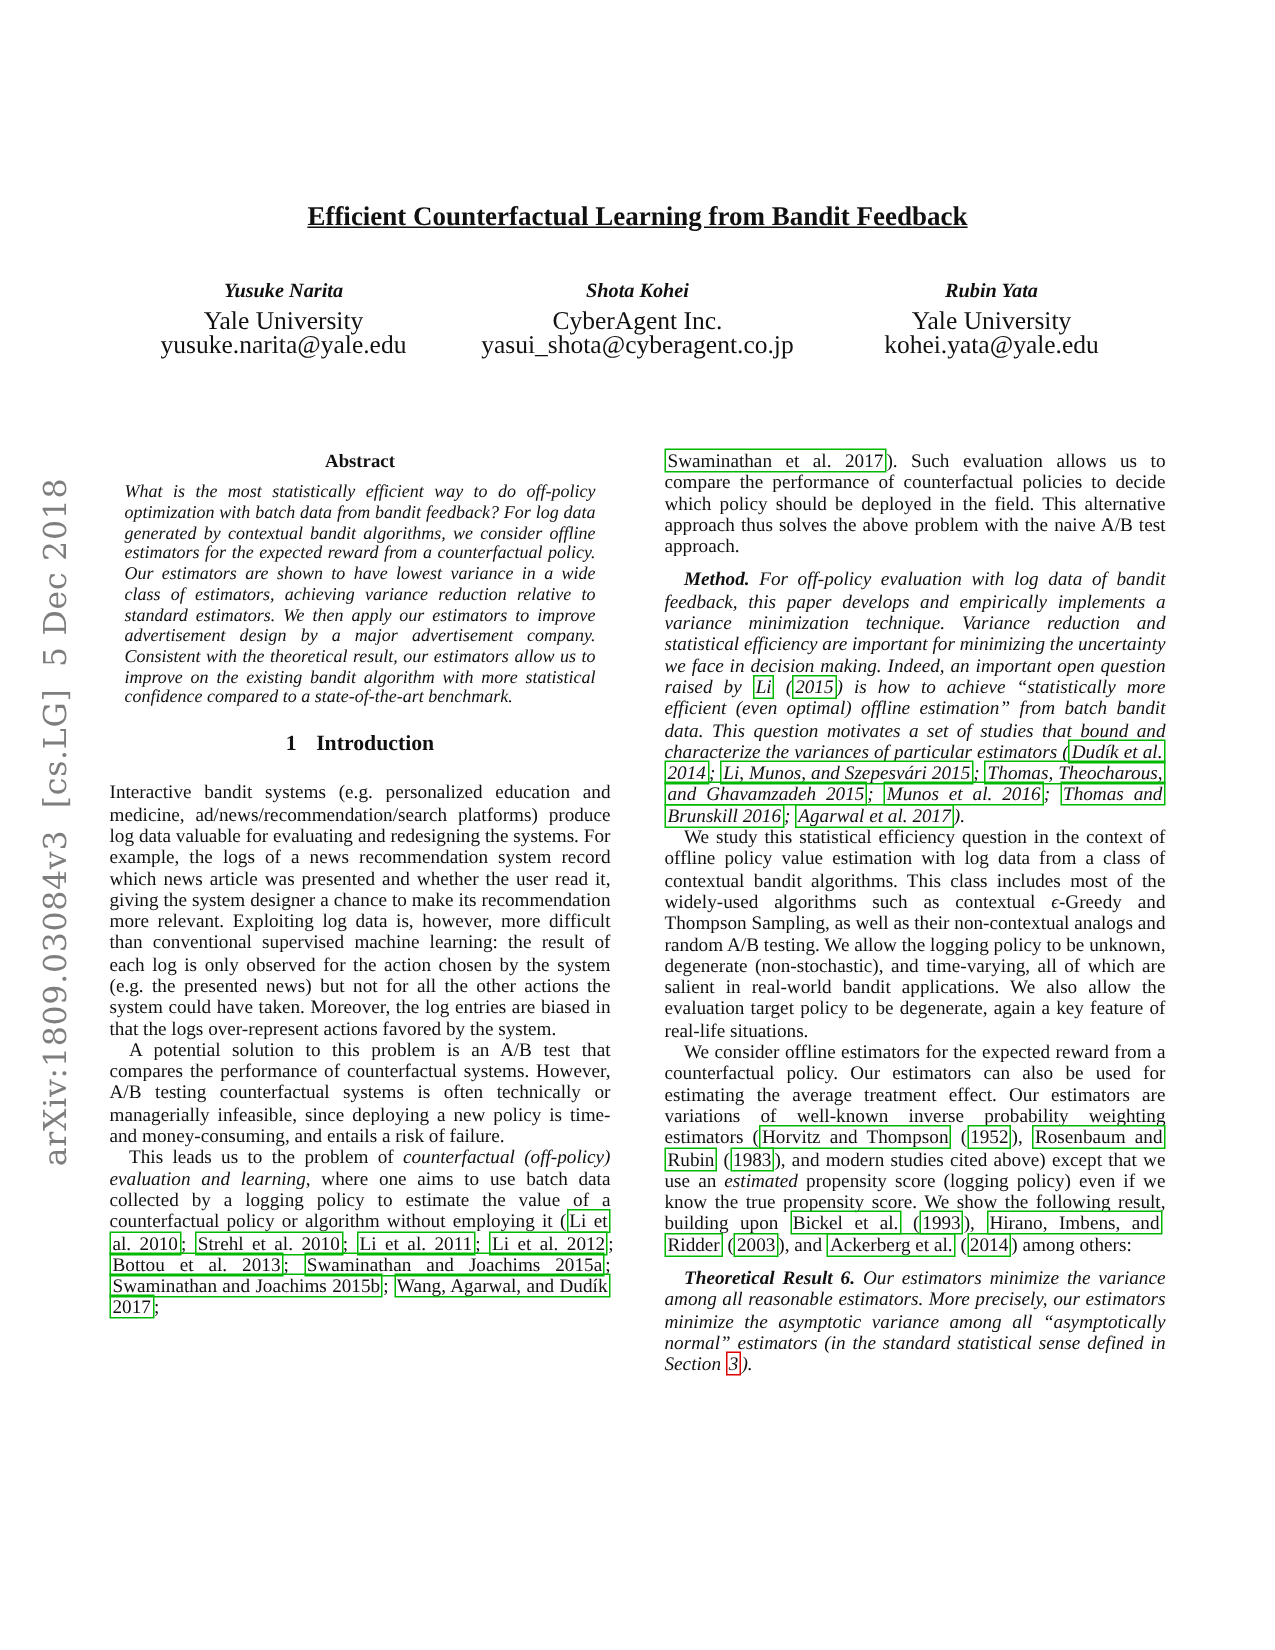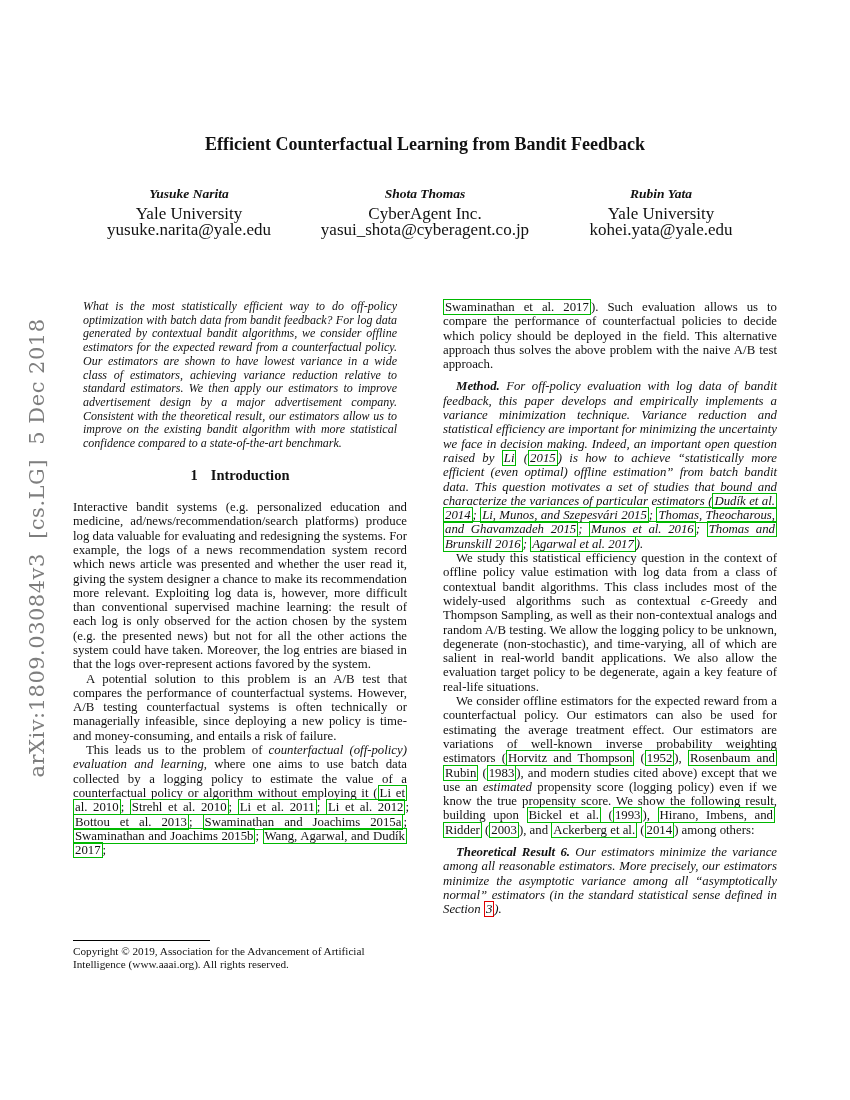--- a/index.html
+++ b/index.html
@@ -25,20 +25,21 @@
     font-family: "DejaVu Serif", serif;
   }
   .title {
     position: absolute;
     top: 134px;
     left: 0;
     width: 100%;
     text-align: center;
     font-size: 18px;
     font-weight: bold;
+    text-decoration: underline;
   }
   .authors {
     position: absolute;
     top: 186px;
     left: 73px;
     width: 704px;
     display: flex;
     justify-content: space-between;
   }
   .author { width: 232px; text-align: center; }
@@ -115,32 +116,33 @@
 
   <h1 class="title">Efficient Counterfactual Learning from Bandit Feedback</h1>
 
   <div class="authors">
     <div class="author">
       <div class="name">Yusuke Narita</div>
       <div class="affil">Yale University</div>
       <div class="email">yusuke.narita@yale.edu</div>
     </div>
     <div class="author">
-      <div class="name">Shota Thomas</div>
+      <div class="name">Shota Kohei</div>
       <div class="affil">CyberAgent Inc.</div>
       <div class="email">yasui_shota@cyberagent.co.jp</div>
     </div>
     <div class="author">
       <div class="name">Rubin Yata</div>
       <div class="affil">Yale University</div>
       <div class="email">kohei.yata@yale.edu</div>
     </div>
   </div>
 
   <div class="col col-left">
+    <div class="abs-head">Abstract</div>
     <div class="abs-text">What is the most statistically efficient way to do off-policy optimization with batch data from bandit feedback? For log data generated by contextual bandit algorithms, we consider offline estimators for the expected reward from a counterfactual policy. Our estimators are shown to have lowest variance in a wide class of estimators, achieving variance reduction relative to standard estimators. We then apply our estimators to improve advertisement design by a major advertisement company. Consistent with the theoretical result, our estimators allow us to improve on the existing bandit algorithm with more statistical confidence compared to a state-of-the-art benchmark.</div>
     <div class="sec-head">
       <span class="sec-num">1</span><span>Introduction</span>
     </div>
     <div>
         <p class="para"><span>Interactive bandit systems (e.g. personalized education and medicine, ad/news/recommendation/search platforms) produce log data valuable for evaluating and redesigning the systems. For example, the logs of a news recommendation system record which news article was presented and whether the user read it, giving the system designer a chance to make its recommendation more relevant. Exploiting log data is, however, more difficult than conventional supervised machine learning: the result of each log is only observed for the action chosen by the system (e.g. the presented news) but not for all the other actions the system could have taken. Moreover, the log entries are biased in that the logs over-represent actions favored by the system.</span></p>
         <p class="para ind"><span>A potential solution to this problem is an A/B test that compares the performance of counterfactual systems. However, A/B testing counterfactual systems is often technically or managerially infeasible, since deploying a new policy is time- and money-consuming, and entails a risk of failure.</span></p>
         <p class="para ind"><span>This leads us to the problem of </span><span class="seg-i">counterfactual (off-policy) evaluation and learning</span><span>, where one aims to use batch data collected by a logging policy to estimate the value of a counterfactual policy or algorithm without employing it (</span><span class="seg-cite">Li et al. 2010</span><span>; </span><span class="seg-cite">Strehl et al. 2010</span><span>; </span><span class="seg-cite">Li et al. 2011</span><span>; </span><span class="seg-cite">Li et al. 2012</span><span>; </span><span class="seg-cite">Bottou et al. 2013</span><span>; </span><span class="seg-cite">Swaminathan and Joachims 2015a</span><span>; </span><span class="seg-cite">Swaminathan and Joachims 2015b</span><span>; </span><span class="seg-cite">Wang, Agarwal, and Dudík 2017</span><span>;</span></p>
       </div>
   </div>
@@ -148,18 +150,14 @@
   <div class="col col-right">
     <div>
         <p class="para"><span class="seg-cite">Swaminathan et al. 2017</span><span>). Such evaluation allows us to compare the performance of counterfactual policies to decide which policy should be deployed in the field. This alternative approach thus solves the above problem with the naive A/B test approach.</span></p>
         <p class="para ind sp"><span class="seg-b">Method.</span><span> For off-policy evaluation with log data of bandit feedback, this paper develops and empirically implements a variance minimization technique. Variance reduction and statistical efficiency are important for minimizing the uncertainty we face in decision making. Indeed, an important open question raised by </span><span class="seg-cite">Li</span><span> (</span><span class="seg-cite">2015</span><span>) is how to achieve “statistically more efficient (even optimal) offline estimation” from batch bandit data. This question motivates a set of studies that bound and characterize the variances of particular estimators (</span><span class="seg-cite">Dudík et al. 2014</span><span>; </span><span class="seg-cite">Li, Munos, and Szepesvári 2015</span><span>; </span><span class="seg-cite">Thomas, Theocharous, and Ghavamzadeh 2015</span><span>; </span><span class="seg-cite">Munos et al. 2016</span><span>; </span><span class="seg-cite">Thomas and Brunskill 2016</span><span>; </span><span class="seg-cite">Agarwal et al. 2017</span><span>).</span></p>
         <p class="para ind"><span>We study this statistical efficiency question in the context of offline policy value estimation with log data from a class of contextual bandit algorithms. This class includes most of the widely-used algorithms such as contextual </span><span class="seg-i">ϵ</span><span>-Greedy and Thompson Sampling, as well as their non-contextual analogs and random A/B testing. We allow the logging policy to be unknown, degenerate (non-stochastic), and time-varying, all of which are salient in real-world bandit applications. We also allow the evaluation target policy to be degenerate, again a key feature of real-life situations.</span></p>
         <p class="para ind"><span>We consider offline estimators for the expected reward from a counterfactual policy. Our estimators can also be used for estimating the average treatment effect. Our estimators are variations of well-known inverse probability weighting estimators (</span><span class="seg-cite">Horvitz and Thompson</span><span> (</span><span class="seg-cite">1952</span><span>), </span><span class="seg-cite">Rosenbaum and Rubin</span><span> (</span><span class="seg-cite">1983</span><span>), and modern studies cited above) except that we use an </span><span class="seg-i">estimated</span><span> propensity score (logging policy) even if we know the true propensity score. We show the following result, building upon </span><span class="seg-cite">Bickel et al.</span><span> (</span><span class="seg-cite">1993</span><span>), </span><span class="seg-cite">Hirano, Imbens, and Ridder</span><span> (</span><span class="seg-cite">2003</span><span>), and </span><span class="seg-cite">Ackerberg et al.</span><span> (</span><span class="seg-cite">2014</span><span>) among others:</span></p>
         <p class="para ind sp"><span class="seg-b">Theoretical Result 6.</span><span> Our estimators minimize the variance among all reasonable estimators. More precisely, our estimators minimize the asymptotic variance among all “asymptotically normal” estimators (in the standard statistical sense defined in Section </span><span class="seg-ref">3</span><span>).</span></p>
       </div>
   </div>
 
-  <div class="footnote">
-    <div class="footrule"></div>
-    <div>Copyright © 2019, Association for the Advancement of Artificial Intelligence (www.aaai.org). All rights reserved.</div>
-  </div>
 
 </div>
 
 </body></html>

